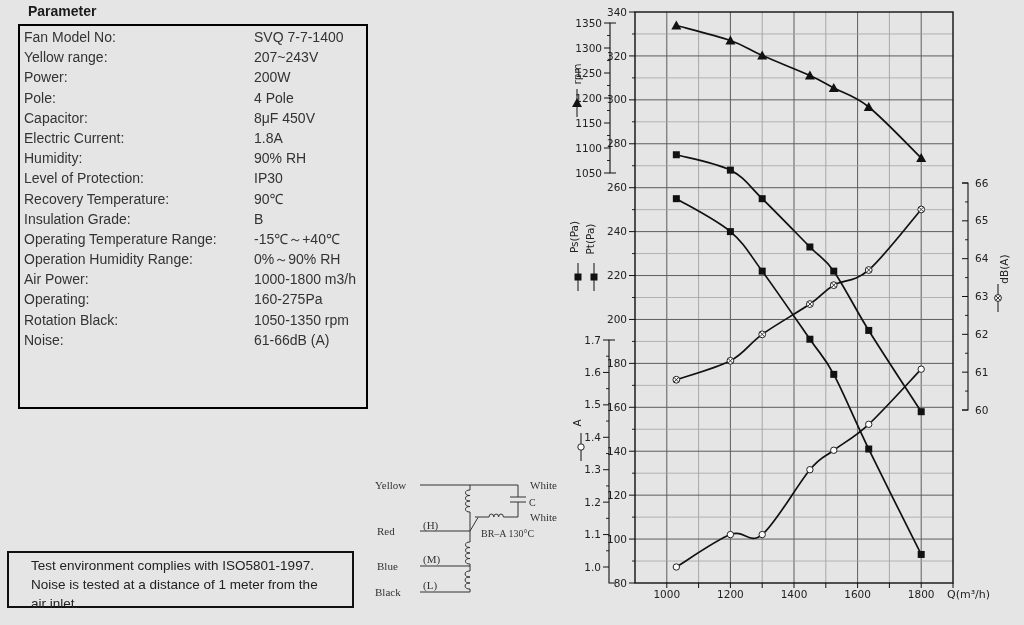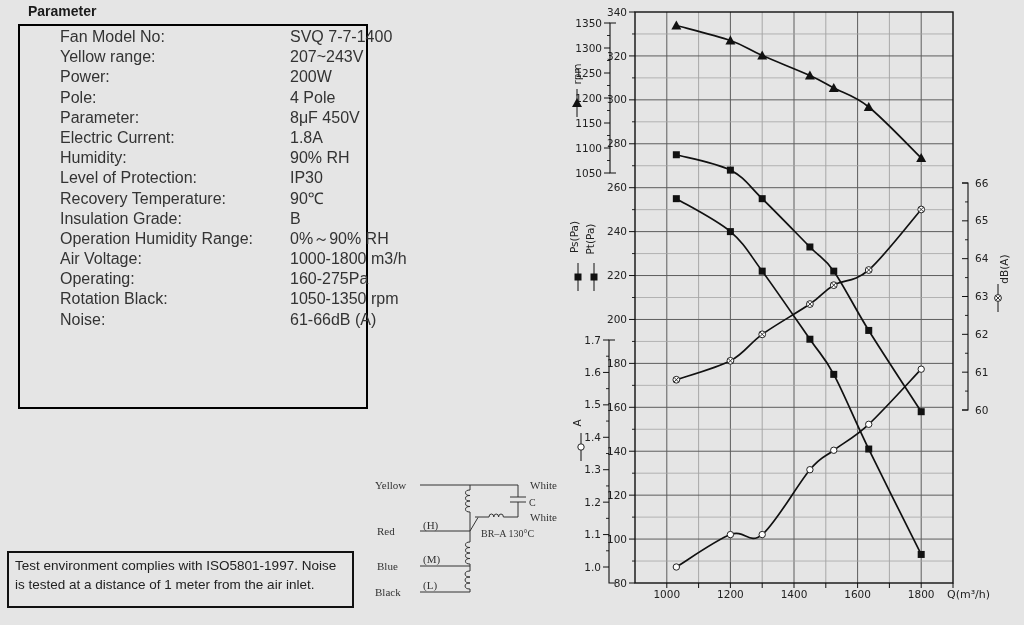--- a/index.html
+++ b/index.html
@@ -1,25 +1,25 @@
 <!DOCTYPE html>
 <html><head>
 <meta charset="utf-8">
 <style>
   html,body{margin:0;padding:0;background:#fff;}
   .stage{position:relative;width:1024px;height:625px;background:#e5e5e5;overflow:hidden;
          font-family:"Liberation Sans",sans-serif;}
   .param-title{position:absolute;left:28px;top:3px;font-size:14px;font-weight:bold;color:#1a1a1a;}
   .param-table{position:absolute;left:18px;top:24px;width:350px;height:385px;
                border:2px solid #000;box-sizing:border-box;padding-top:1px;}
-  .param-row{display:flex;height:20.2px;line-height:20.2px;font-size:16px;color:#333;margin-left:36px;}
+  .param-row{display:flex;height:20.2px;line-height:20.2px;font-size:14px;color:#333;}
   .param-row .lbl{flex:0 0 230px;padding-left:4px;white-space:nowrap;}
   .param-row .val{flex:1;white-space:nowrap;}
   .note-box{position:absolute;left:7px;top:551px;width:347px;height:57px;border:2px solid #111;
-            box-sizing:border-box;padding:3px 6px;font-size:13.5px;line-height:19px;color:#222;}
+            box-sizing:border-box;padding:3px 22px;font-size:13.5px;line-height:19px;color:#222;}
   svg{position:absolute;}
   svg text{font-family:"DejaVu Sans","Liberation Sans",sans-serif;fill:#222;}
   .wire-label{font-family:"Liberation Serif",serif;font-size:11px;fill:#333;}
   .wire-small{font-family:"Liberation Serif",serif;font-size:10px;fill:#333;}
 </style>
 </head>
 <body>
 
 <div class="stage">
 
@@ -35,21 +35,21 @@
       </div>
       <div class="param-row">
         <span class="lbl">Power:</span>
         <span class="val">200W</span>
       </div>
       <div class="param-row">
         <span class="lbl">Pole:</span>
         <span class="val">4 Pole</span>
       </div>
       <div class="param-row">
-        <span class="lbl">Parameter:</span>
+        <span class="lbl">Capacitor:</span>
         <span class="val">8μF 450V</span>
       </div>
       <div class="param-row">
         <span class="lbl">Electric Current:</span>
         <span class="val">1.8A</span>
       </div>
       <div class="param-row">
         <span class="lbl">Humidity:</span>
         <span class="val">90% RH</span>
       </div>
@@ -59,25 +59,29 @@
       </div>
       <div class="param-row">
         <span class="lbl">Recovery Temperature:</span>
         <span class="val">90℃</span>
       </div>
       <div class="param-row">
         <span class="lbl">Insulation Grade:</span>
         <span class="val">B</span>
       </div>
       <div class="param-row">
+        <span class="lbl">Operating Temperature Range:</span>
+        <span class="val">-15℃～+40℃</span>
+      </div>
+      <div class="param-row">
         <span class="lbl">Operation Humidity Range:</span>
         <span class="val">0%～90% RH</span>
       </div>
       <div class="param-row">
-        <span class="lbl">Air Voltage:</span>
+        <span class="lbl">Air Power:</span>
         <span class="val">1000-1800 m3/h</span>
       </div>
       <div class="param-row">
         <span class="lbl">Operating:</span>
         <span class="val">160-275Pa</span>
       </div>
       <div class="param-row">
         <span class="lbl">Rotation Black:</span>
         <span class="val">1050-1350 rpm</span>
       </div>

